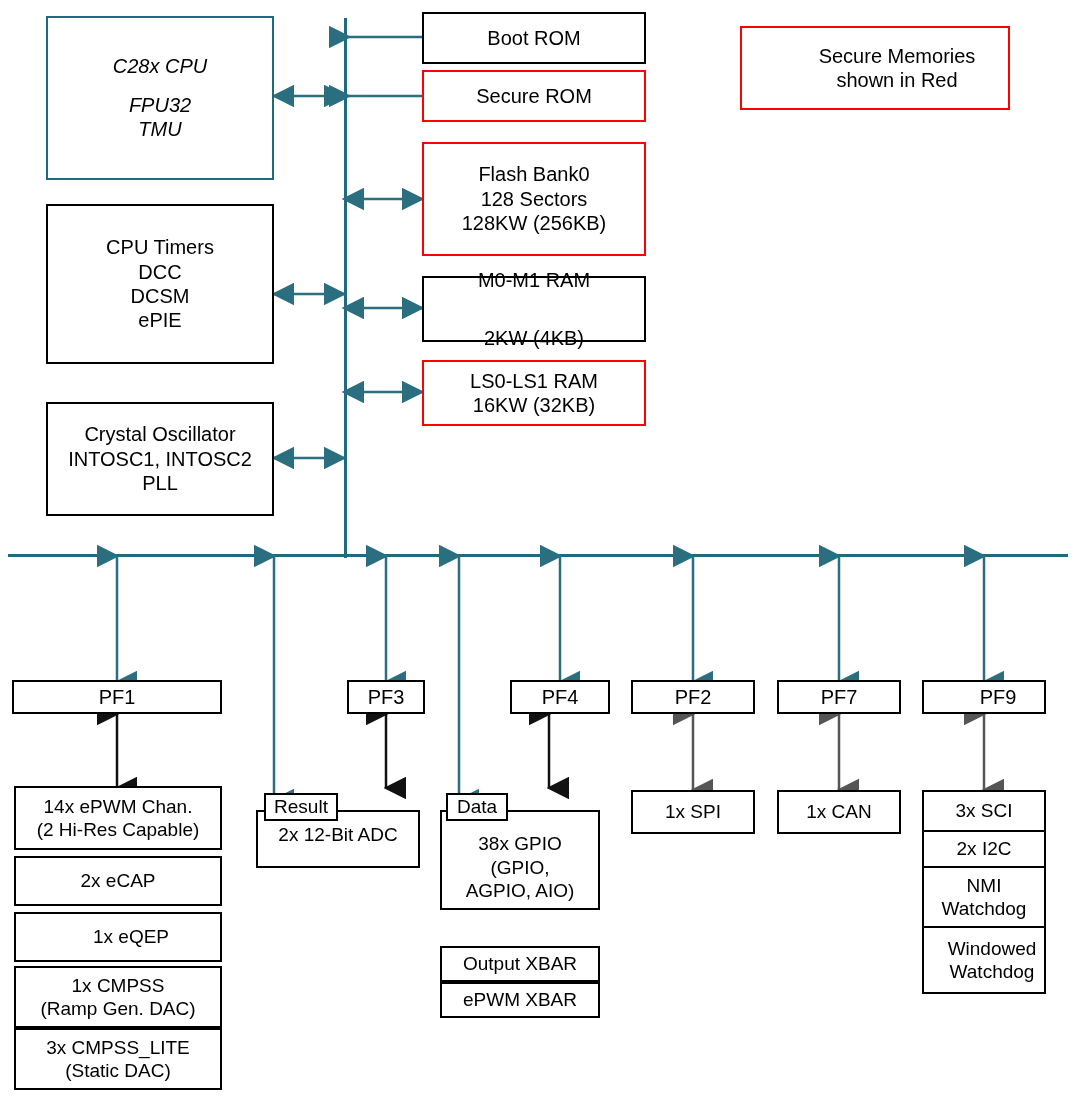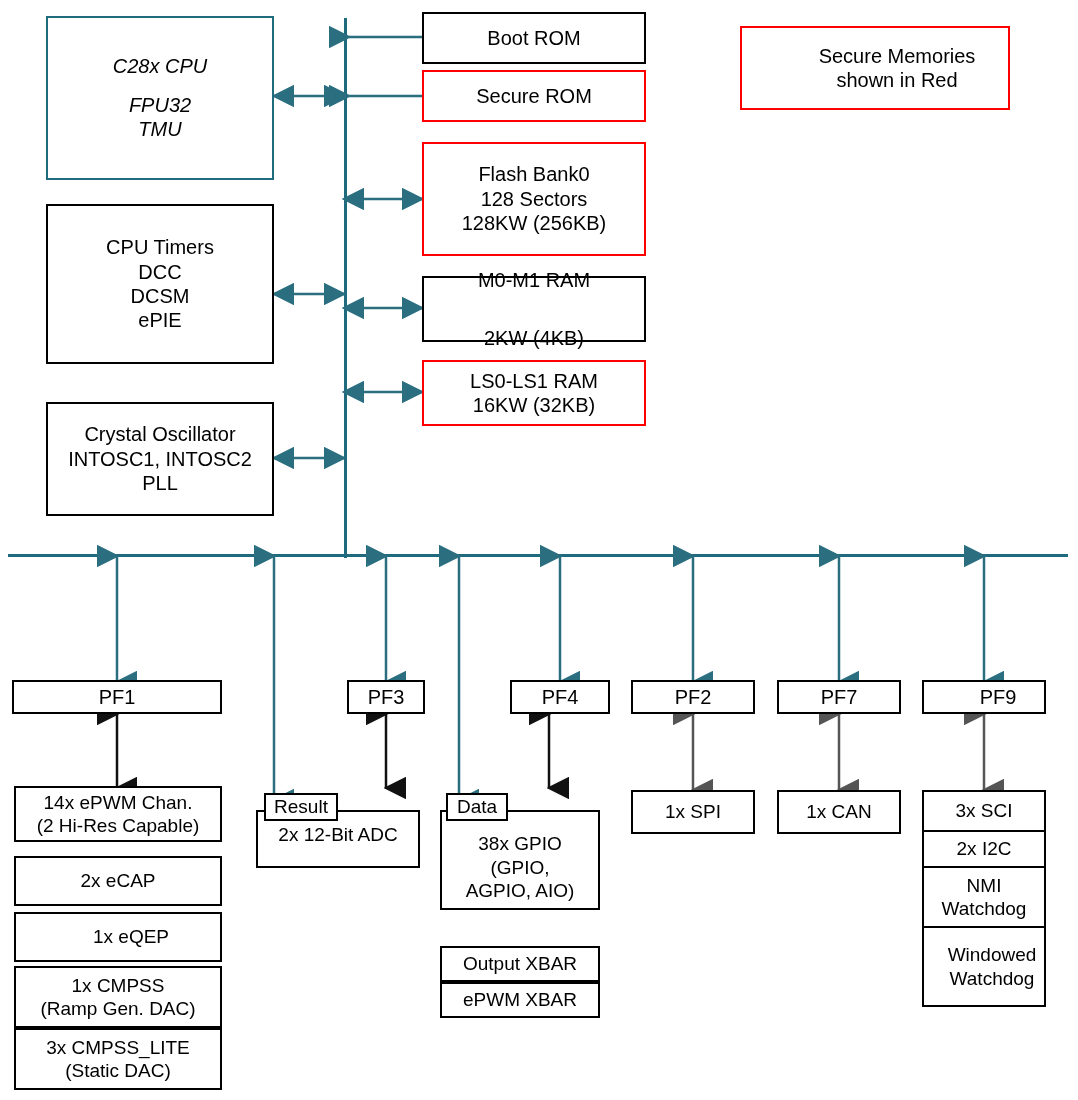--- a/index.html
+++ b/index.html
@@ -184,21 +184,21 @@
   <div class="box f20" style="left:631px; top:680px; width:124px; height:34px;">
     <span class="line">PF2</span>
   </div>
   <div class="box f20" style="left:777px; top:680px; width:124px; height:34px;">
     <span class="line">PF7</span>
   </div>
   <div class="box f20" style="left:922px; top:680px; width:124px; height:34px;padding-left:28px;">
     <span class="line">PF9</span>
   </div>
 
-  <div class="box f19" style="left:14px; top:786px; width:208px; height:56px;text-align:center;">
+  <div class="box f19" style="left:14px; top:786px; width:208px; height:64px;text-align:center;">
     <span class="line">14x ePWM Chan.</span>
     <span class="line">(2 Hi-Res Capable)</span>
   </div>
   <div class="box f19" style="left:14px; top:856px; width:208px; height:50px;">
     <span class="line">2x eCAP</span>
   </div>
   <div class="box f19" style="left:14px; top:912px; width:208px; height:50px;padding-left:26px;">
     <span class="line">1x eQEP</span>
   </div>
   <div class="box f19" style="left:14px; top:966px; width:208px; height:62px;">
@@ -242,18 +242,18 @@
   <div class="box f19" style="left:922px; top:790px; width:124px; height:42px;">
     <span class="line">3x SCI</span>
   </div>
   <div class="box f19" style="left:922px; top:830px; width:124px; height:38px;">
     <span class="line">2x I2C</span>
   </div>
   <div class="box f19" style="left:922px; top:866px; width:124px; height:62px;">
     <span class="line">NMI</span>
     <span class="line">Watchdog</span>
   </div>
-  <div class="box f19" style="left:922px; top:926px; width:124px; height:81px;padding-left:16px;">
+  <div class="box f19" style="left:922px; top:926px; width:124px; height:68px;padding-left:16px;">
     <span class="line">Windowed</span>
     <span class="line">Watchdog</span>
   </div>
 
 </div>
 
 </body></html>

